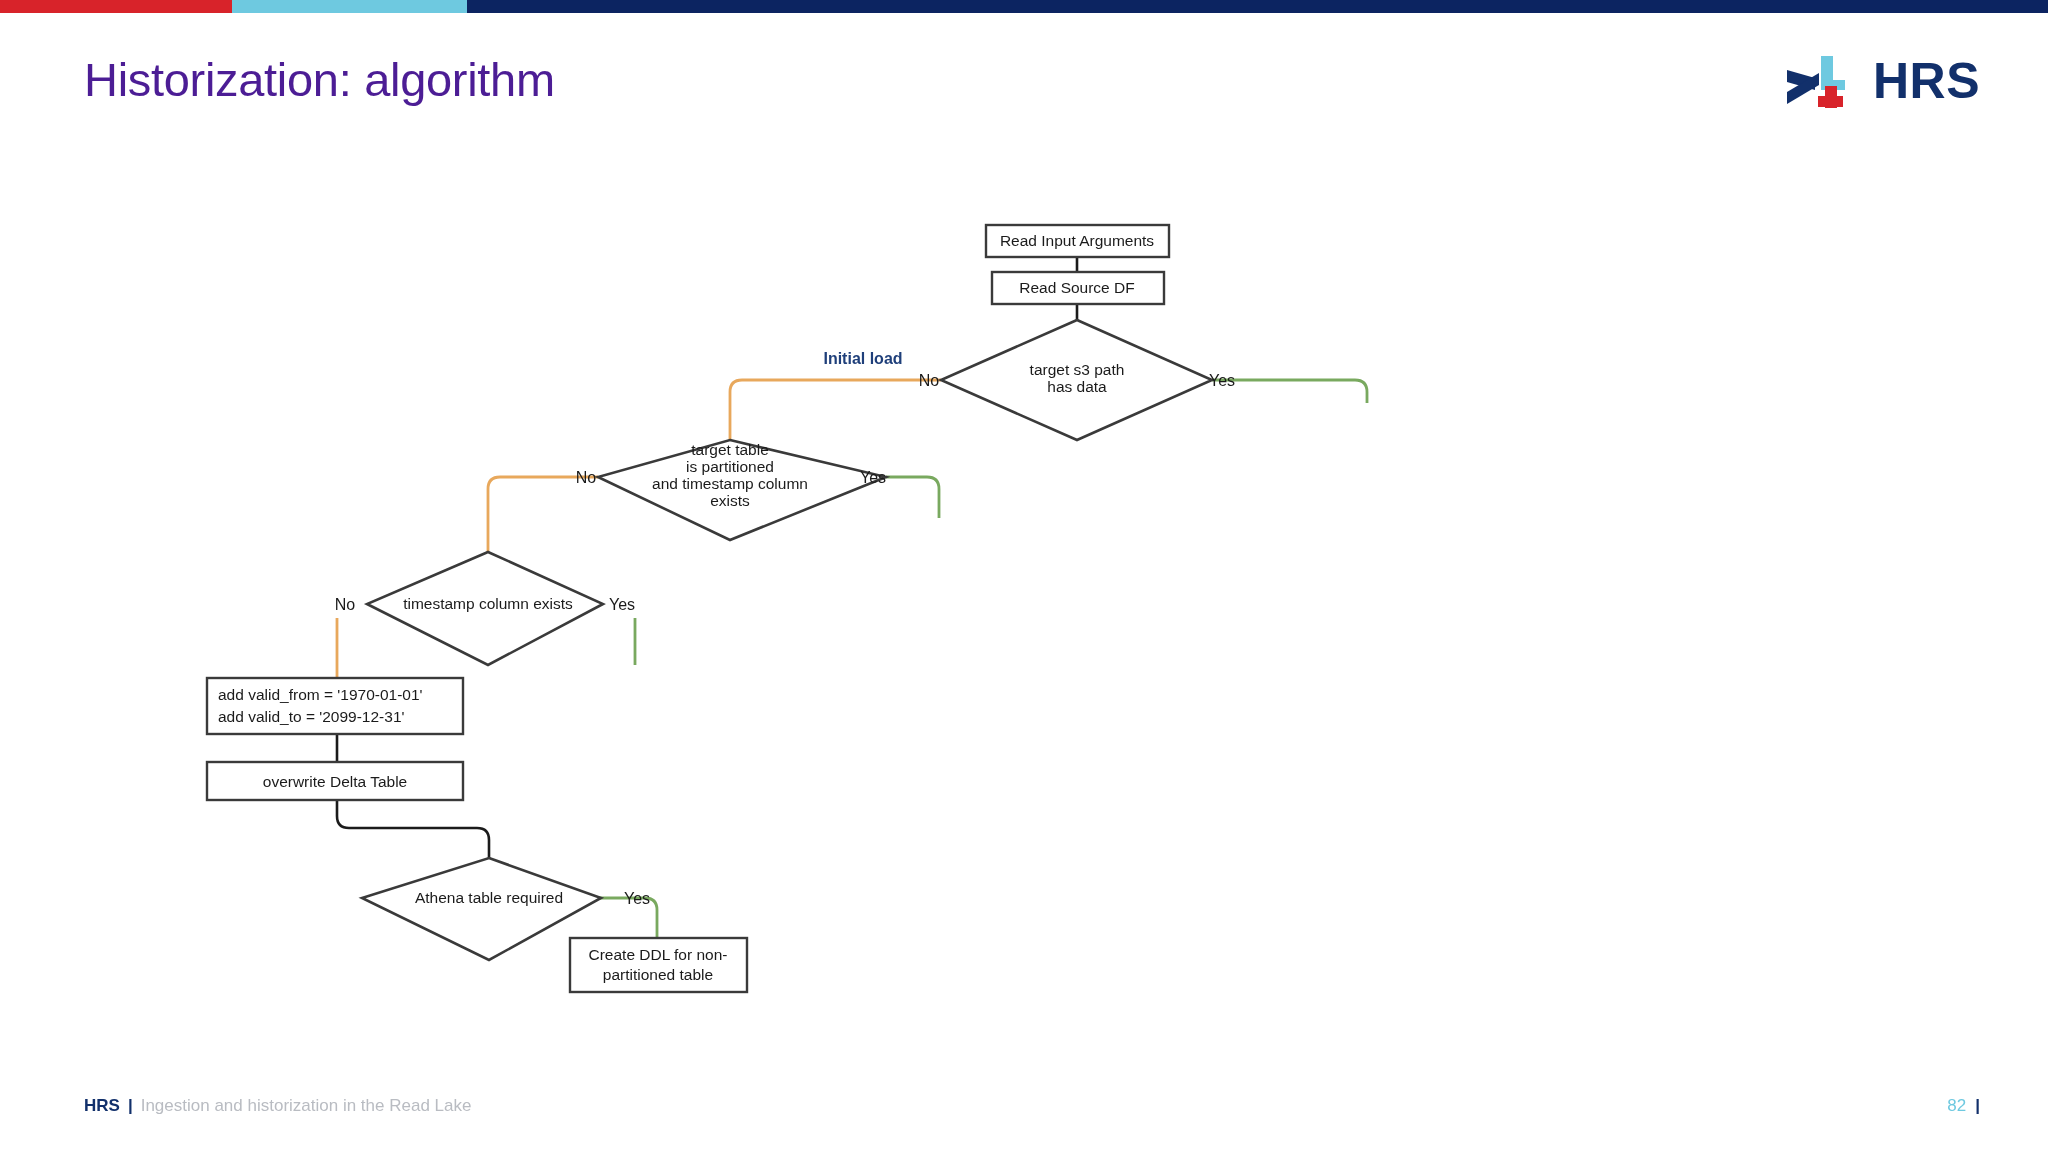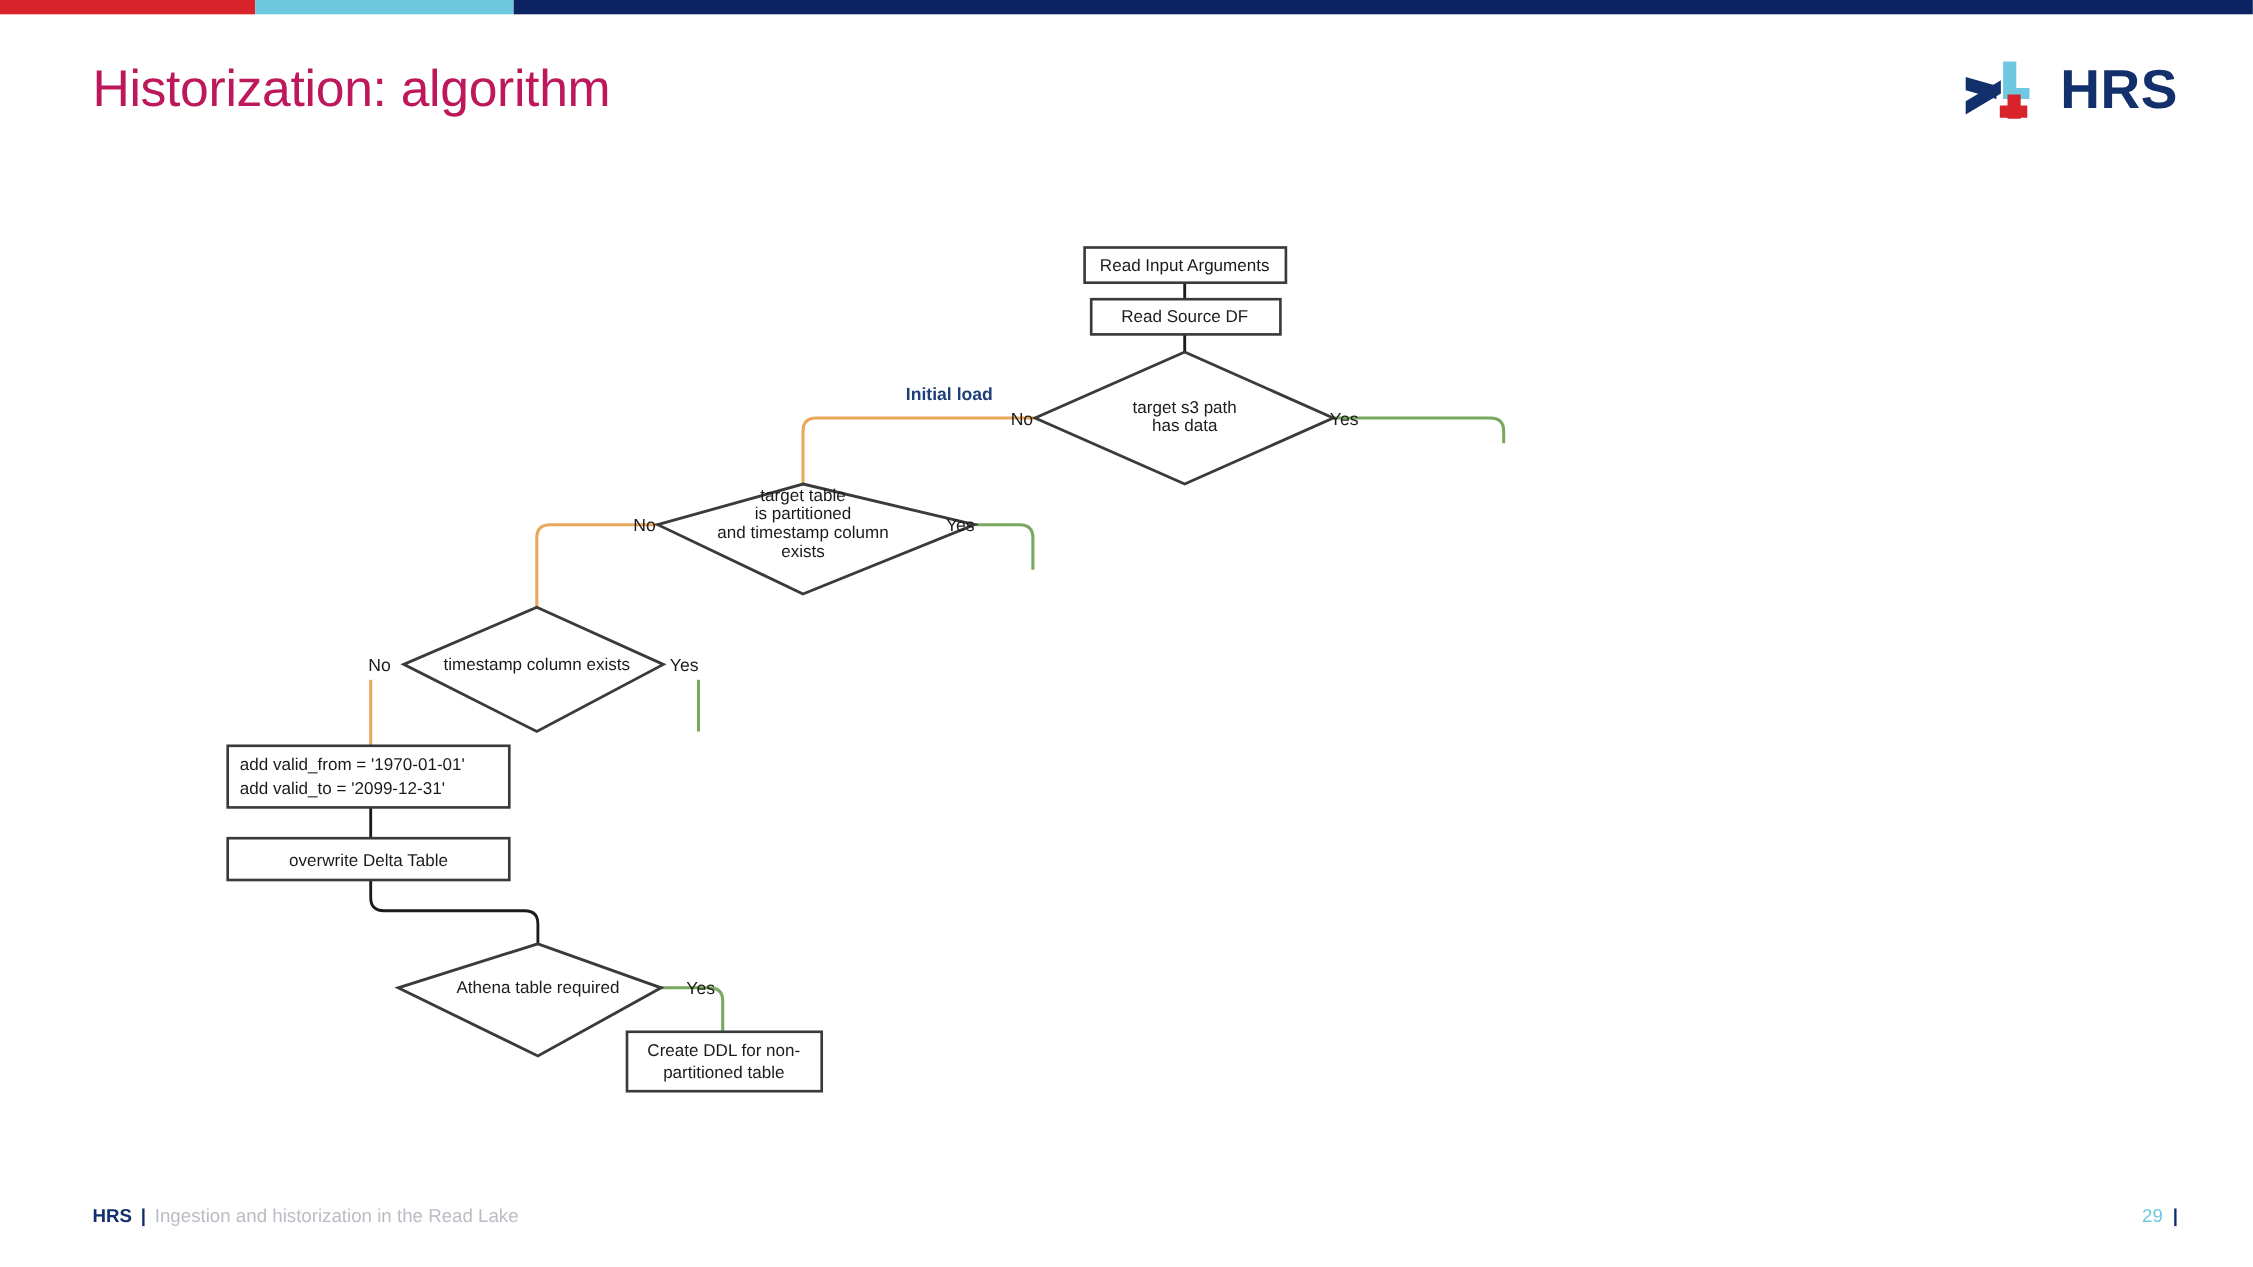--- a/index.html
+++ b/index.html
@@ -27,21 +27,21 @@
   .bar-seg-blue { width: 235px;  height: 100%; background: #6ec9e0; }
   .bar-seg-navy { flex: 1 1 auto; height: 100%; background: #0c2461; }
 
   
   #page-title {
     position: absolute;
     left: 84px;
     top: 52px;
     font-size: 47px;
     font-weight: 400;
-    color: #be185d;
+    color: #4c1d95;
     letter-spacing: -0.3px;
     white-space: nowrap;
   }
 
   
   #brand-logo {
     position: absolute;
     right: 68px;
     top: 52px;
     height: 58px;
@@ -261,15 +261,15 @@
 </svg>
 </div>
 
 <div id="footer">
   <span class="footer-brand">HRS</span>
   <span class="footer-sep">|</span>
   <span class="footer-subtitle">Ingestion and historization in the Read Lake</span>
 </div>
 
 <div id="page-number">
-  <span class="pn-value">29</span>
+  <span class="pn-value">82</span>
   <span class="pn-sep">|</span>
 </div>
 
 </body></html>

